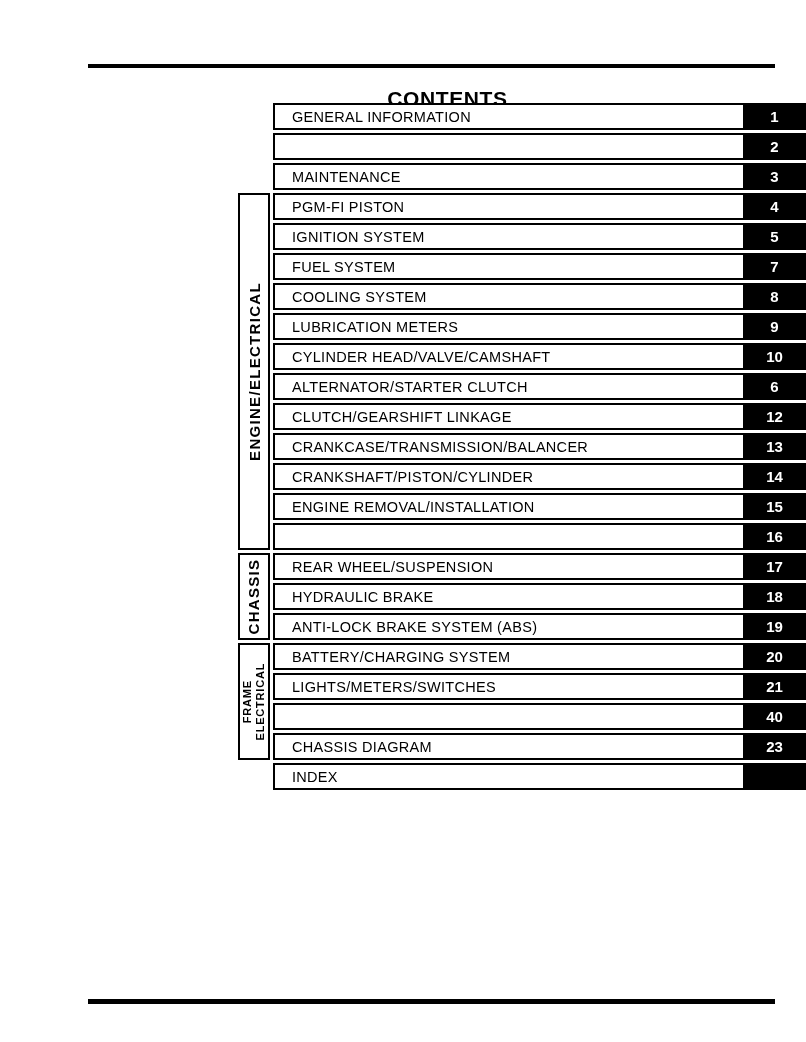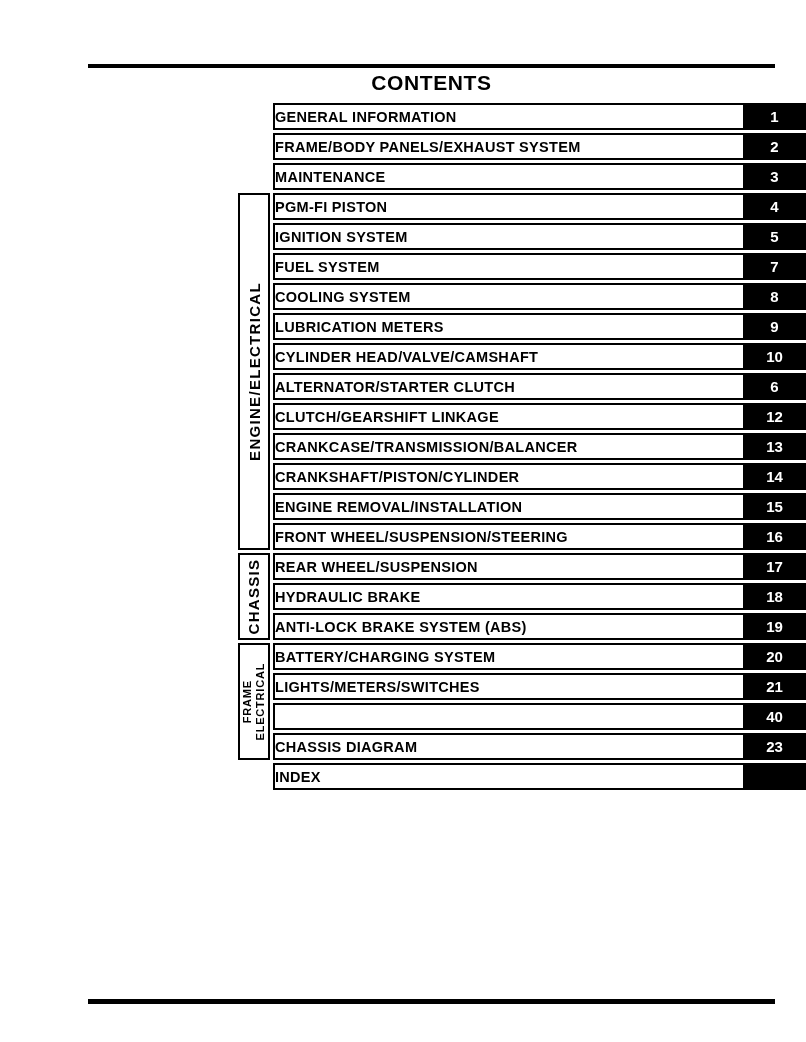--- a/index.html
+++ b/index.html
@@ -23,21 +23,21 @@
     background: #000000;
   }
   .rule-top { top: 64px; height: 4px; }
   .rule-bottom { top: 999px; height: 5px; }
 
   .title {
     position: absolute;
     top: 71px;
     left: 88px;
     width: 687px;
-    margin: 0;
+    margin: 16px;
     text-align: center;
     font-size: 21px;
     font-weight: 700;
     letter-spacing: 0.6px;
     color: #000000;
   }
 
   .rows {
     position: absolute;
     left: 273px;
@@ -48,22 +48,23 @@
     position: relative;
     box-sizing: border-box;
     height: 27px;
     margin-bottom: 3px;
     border: 2px solid #000000;
     background: #ffffff;
     display: flex;
     align-items: center;
   }
   .row-label {
+    padding-left: 17px;
     font-size: 14.5px;
-    font-weight: 700;
+    font-weight: 400;
     letter-spacing: 0.3px;
     color: #000000;
     white-space: nowrap;
   }
   .row-tab {
     position: absolute;
     top: -2px;
     right: -2px;
     width: 63px;
     height: calc(100% + 4px);
@@ -118,21 +119,20 @@
 <div class="page">
   <div class="rule rule-top"></div>
   <h1 class="title">CONTENTS</h1>
 
   <div class="rows">
     <div class="row">
         <span class="row-label">GENERAL INFORMATION</span>
         <span class="row-tab">1</span>
       </div>
     <div class="row">
-        <span class="row-label">FRAME/BODY PANELS/EXHAUST SYSTEM</span>
         <span class="row-tab">2</span>
       </div>
     <div class="row">
         <span class="row-label">MAINTENANCE</span>
         <span class="row-tab">3</span>
       </div>
     <div class="row">
         <span class="row-label">PGM-FI PISTON</span>
         <span class="row-tab">4</span>
       </div>
@@ -170,21 +170,20 @@
       </div>
     <div class="row">
         <span class="row-label">CRANKSHAFT/PISTON/CYLINDER</span>
         <span class="row-tab">14</span>
       </div>
     <div class="row">
         <span class="row-label">ENGINE REMOVAL/INSTALLATION</span>
         <span class="row-tab">15</span>
       </div>
     <div class="row">
-        <span class="row-label">FRONT WHEEL/SUSPENSION/STEERING</span>
         <span class="row-tab">16</span>
       </div>
     <div class="row">
         <span class="row-label">REAR WHEEL/SUSPENSION</span>
         <span class="row-tab">17</span>
       </div>
     <div class="row">
         <span class="row-label">HYDRAULIC BRAKE</span>
         <span class="row-tab">18</span>
       </div>

